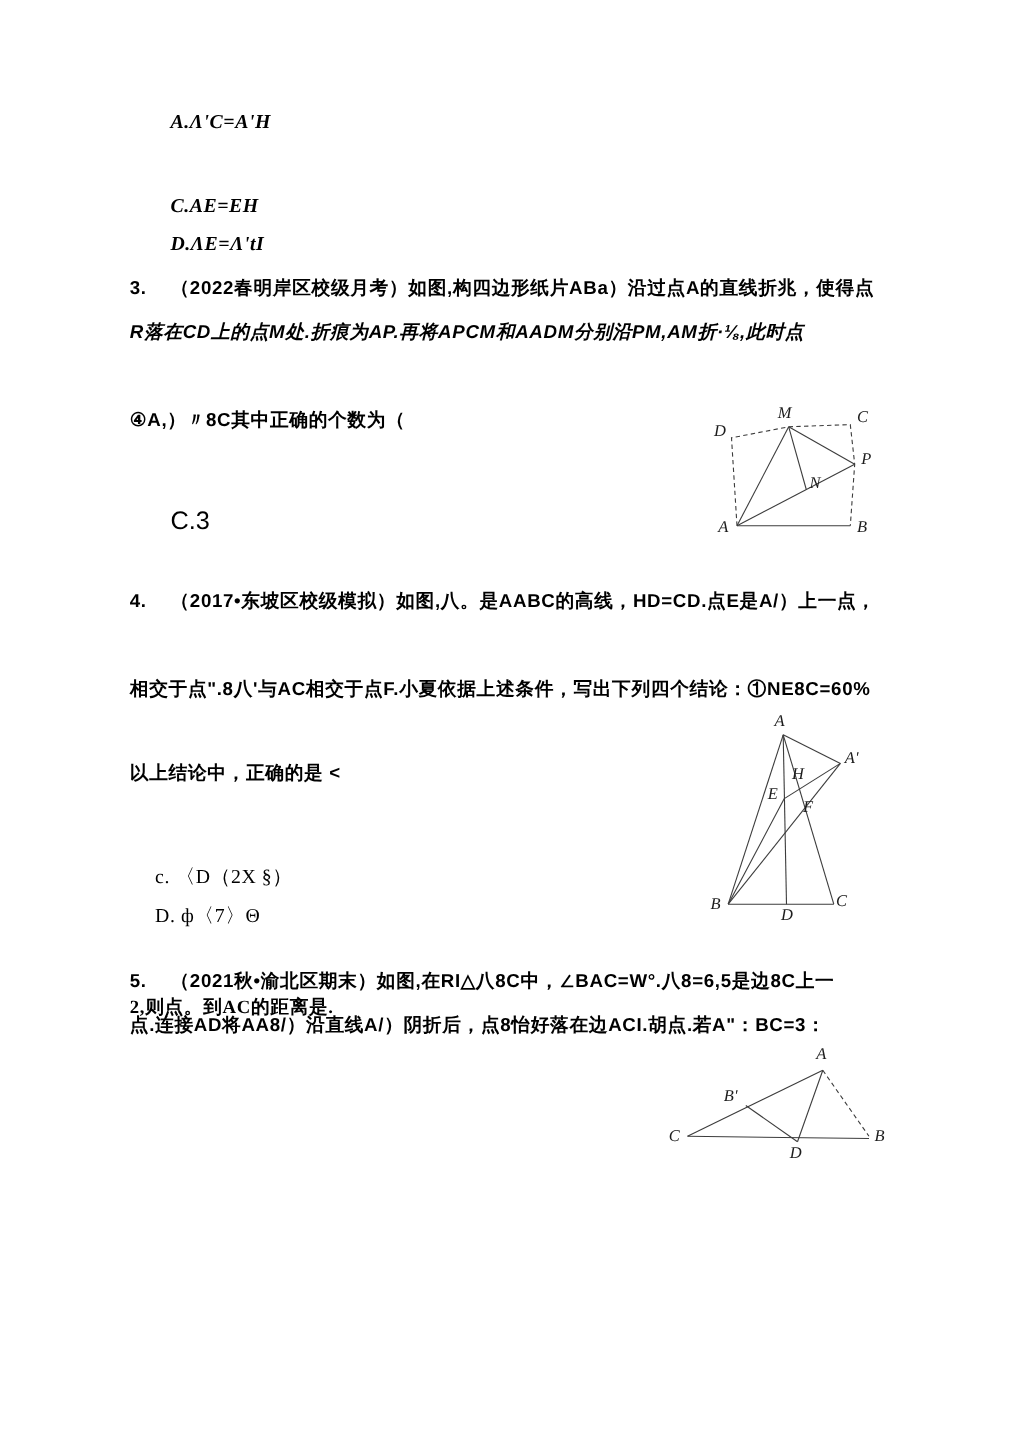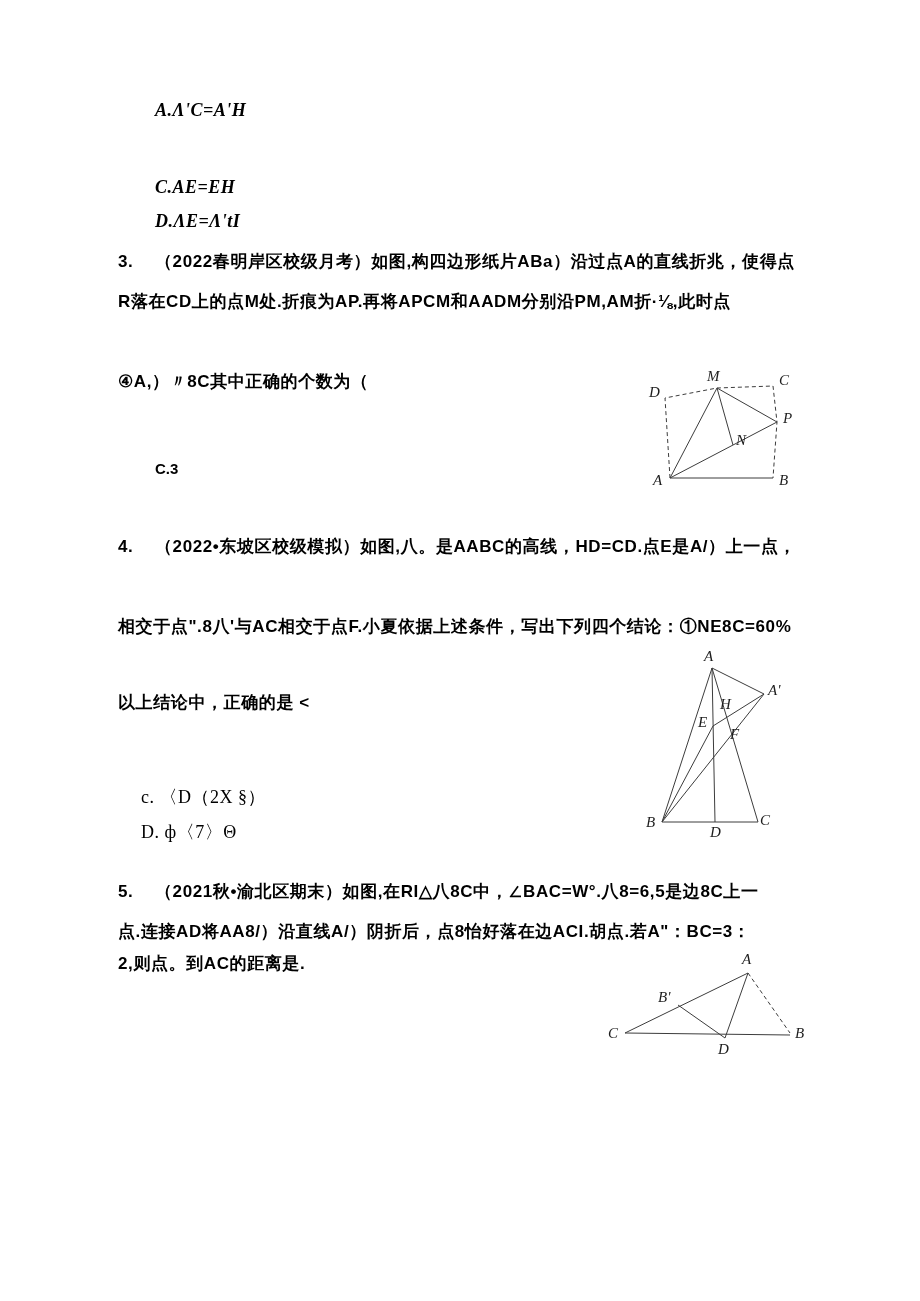--- a/index.html
+++ b/index.html
@@ -17,21 +17,21 @@
     position:absolute; left:155px; white-space:nowrap;
     font-family:"Liberation Serif", serif; font-style:italic; font-weight:700;
     font-size:18px; letter-spacing:0.5px;
   }
   .opt-plain {
     position:absolute; left:141px; white-space:nowrap;
     font-family:"Liberation Serif", serif; font-size:18px; letter-spacing:0.5px;
   }
   .opt-bold {
     position:absolute; left:155px; white-space:nowrap;
-    font-size:15px; font-weight:700;
+    font-size:23px; font-weight:400;
   }
   .hl { padding:0 1px; }
   .fig { position:absolute; }
   .fig svg { position:absolute; left:0; top:0; overflow:visible; }
   .flabel {
     position:absolute; font-family:"Liberation Serif", serif; font-style:italic;
     font-size:15px; color:#1d1d1d; line-height:16px; white-space:nowrap;
   }
   .stroke { stroke:#3c3c3c; stroke-width:1; fill:none; }
   .dash { stroke-dasharray:4 3; }
@@ -39,21 +39,21 @@
 </head>
 <body>
 
 <div class="page">
 
   <div class="opt-math" style="top:100px;">A.Λ'C=A'H</div>
   <div class="opt-math" style="top:177px;">C.AE=EH</div>
   <div class="opt-math" style="top:211px;">D.ΛE=Λ'tI</div>
 
   <div class="line" style="top:250px;"><span class="qnum">3.</span><span>（2022春明岸区校级月考）如图,构四边形纸片ABa）沿过点A的直线折兆，使得点</span></div>
-  <div class="line" style="top:290px;"><span>R落在CD上的点M处.折痕为AP.再将APCM和AADM分别沿PM,AM折·⅛,此时点</span></div>
+  <div class="line" style="top:290px;font-style:italic;"><span>R落在CD上的点M处.折痕为AP.再将APCM和AADM分别沿PM,AM折·⅛,此时点</span></div>
   <div class="line" style="top:370px;"><span>④A,）〃8C其中正确的个数为（</span></div>
   <div class="opt-bold" style="top:460px;">C.3</div>
 
   <div class="fig" style="left:645px; top:370px; width:155px; height:125px;">
     <svg width="155" height="125" viewBox="0 0 155 125">
       <polyline class="stroke dash" points="25,108 20,28 72,18 128,16 132,52 128,108"></polyline>
       <line class="stroke" x1="25" y1="108" x2="128" y2="108"></line>
       <line class="stroke" x1="25" y1="108" x2="72" y2="18"></line>
       <line class="stroke" x1="25" y1="108" x2="132" y2="52"></line>
       <line class="stroke" x1="72" y1="18" x2="132" y2="52"></line>
@@ -61,21 +61,21 @@
     </svg>
     <span class="flabel" style="left:62px; top:-2px;">M</span>
     <span class="flabel" style="left:134px; top:2px;">C</span>
     <span class="flabel" style="left:4px;  top:14px;">D</span>
     <span class="flabel" style="left:138px; top:40px;">P</span>
     <span class="flabel" style="left:91px; top:62px;">N</span>
     <span class="flabel" style="left:8px;  top:102px;">A</span>
     <span class="flabel" style="left:134px; top:102px;">B</span>
   </div>
 
-  <div class="line" style="top:535px;"><span class="qnum">4.</span><span>（2022•东坡区校级模拟）如图,八。是AABC的高线，HD=CD.点E是A/）上一点，</span></div>
+  <div class="line" style="top:535px;"><span class="qnum">4.</span><span>（2017•东坡区校级模拟）如图,八。是AABC的高线，HD=CD.点E是A/）上一点，</span></div>
   <div class="line" style="top:615px;"><span>相交于点".8八'与AC相交于点F.小夏依据上述条件，写出下列四个结论：①NE8C=60%</span></div>
   <div class="line" style="top:691px;"><span>以上结论中，正确的是 &lt;</span></div>
   <div class="opt-plain" style="top:785px;">c. 〈D（2X §）</div>
   <div class="opt-plain" style="top:820px;">D. ф〈7〉Θ</div>
 
   <div class="fig" style="left:640px; top:642px; width:155px; height:200px;">
     <svg width="155" height="200" viewBox="0 0 155 200">
       <line class="stroke" x1="22" y1="180" x2="118" y2="180"></line>
       <line class="stroke" x1="72" y1="26" x2="22" y2="180"></line>
       <line class="stroke" x1="72" y1="26" x2="118" y2="180"></line>
@@ -90,21 +90,21 @@
     <span class="flabel" style="left:80px; top:54px;">H</span>
     <span class="flabel" style="left:58px; top:72px;">E</span>
     <span class="flabel" style="left:90px; top:84px;">F</span>
     <span class="flabel" style="left:6px;  top:172px;">B</span>
     <span class="flabel" style="left:70px; top:182px;">D</span>
     <span class="flabel" style="left:120px; top:170px;">C</span>
   </div>
 
   <div class="line" style="top:880px;"><span class="qnum">5.</span><span>（2021秋•渝北区期末）如图,在RI△八8C中，∠BAC=W°.八8=6,5是边8C上一</span></div>
   <div class="line" style="top:920px;"><span>点.连接AD将AA8/）沿直线A/）阴折后，点8怡好落在边ACI.胡点.若A"：BC=3：</span></div>
-  <div class="line" style="top:952px;"><span>2,则点。到AC的距离是.</span></div>
+  <div class="line" style="top:904px;font-family:Liberation Serif, serif;"><span>2,则点。到AC的距离是.</span></div>
 
   <div class="fig" style="left:598px; top:945px; width:215px; height:125px;">
     <svg width="215" height="125" viewBox="0 0 215 125">
       <line class="stroke" x1="27" y1="88" x2="192" y2="90"></line>
       <line class="stroke" x1="27" y1="88" x2="150" y2="28"></line>
       <line class="stroke" x1="150" y1="28" x2="127" y2="93"></line>
       <line class="stroke" x1="80" y1="60" x2="127" y2="93"></line>
       <line class="stroke dash" x1="150" y1="28" x2="192" y2="88"></line>
     </svg>
     <span class="flabel" style="left:144px; top:6px;">A</span>

